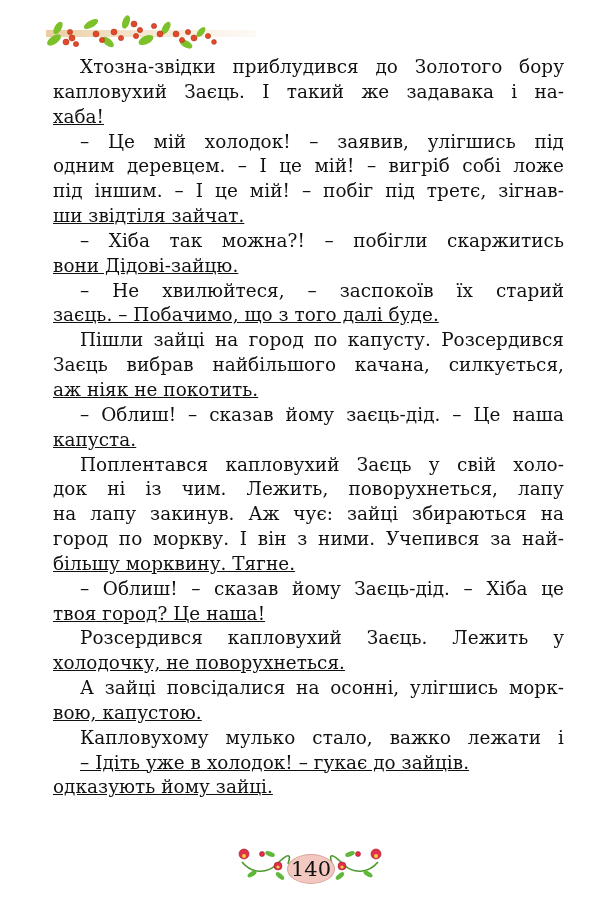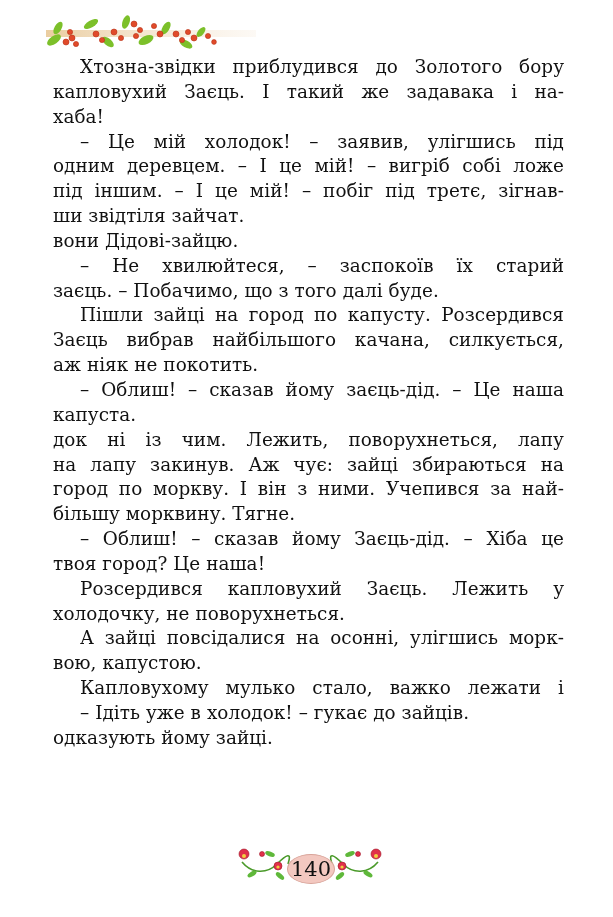--- a/index.html
+++ b/index.html
@@ -4,21 +4,21 @@
 <style>
   html, body { margin: 0; padding: 0; background: #ffffff; }
   body { width: 613px; height: 917px; position: relative; overflow: hidden; }
   .top-ornament { position: absolute; left: 36px; top: 14px; width: 220px; height: 36px; }
   .text-column {
     position: absolute; left: 53px; top: 55px; width: 511px;
     font-family: "DejaVu Serif", serif; font-size: 18.4px; line-height: 24.85px;
     color: #111; text-align: justify; letter-spacing: 0.05px;
   }
   .line { display: block; text-align: justify; text-align-last: justify; white-space: nowrap; }
-  .line.last { text-align-last: left; }
+  .line.last { text-align-last: left; text-decoration: underline; }
   .line.indent { padding-left: 27px; }
   .bottom-ornament { position: absolute; left: 232px; top: 840px; width: 156px; height: 48px; }
   .page-number {
     position: absolute; left: 287px; top: 848px; width: 46px; height: 28px;
     border-radius: 50%; background: #f3c8c0; border: 1px solid #d8a49a;
     font-family: "DejaVu Serif", serif; font-size: 21px; line-height: 28px;
     text-align: center; color: #111; margin-top: 6px;
   }
 </style>
 </head>
@@ -67,28 +67,30 @@
 </svg>
 
 <div class="text-column" id="text-column">
     <span class="line indent">Хтозна-звідки приблудився до Золотого бору</span>
     <span class="line">капловухий Заєць. І такий же задавака і на-</span>
     <span class="line last">хаба!</span>
     <span class="line indent">– Це мій холодок! – заявив, улігшись під</span>
     <span class="line">одним деревцем. – І це мій! – вигріб собі ложе</span>
     <span class="line">під іншим. – І це мій! – побіг під третє, зігнав-</span>
     <span class="line last">ши звідтіля зайчат.</span>
+    <span class="line indent">– Хіба так можна?! – побігли скаржитись</span>
     <span class="line last">вони Дідові-зайцю.</span>
     <span class="line indent">– Не хвилюйтеся, – заспокоїв їх старий</span>
     <span class="line last">заєць. – Побачимо, що з того далі буде.</span>
     <span class="line indent">Пішли зайці на город по капусту. Розсердився</span>
     <span class="line">Заєць вибрав найбільшого качана, силкується,</span>
     <span class="line last">аж ніяк не покотить.</span>
     <span class="line indent">– Облиш! – сказав йому заєць-дід. – Це наша</span>
     <span class="line last">капуста.</span>
+    <span class="line indent">Поплентався капловухий Заєць у свій холо-</span>
     <span class="line">док ні із чим. Лежить, поворухнеться, лапу</span>
     <span class="line">на лапу закинув. Аж чує: зайці збираються на</span>
     <span class="line">город по моркву. І він з ними. Учепився за най-</span>
     <span class="line last">більшу морквину. Тягне.</span>
     <span class="line indent">– Облиш! – сказав йому Заєць-дід. – Хіба це</span>
     <span class="line last">твоя город? Це наша!</span>
     <span class="line indent">Розсердився капловухий Заєць. Лежить у</span>
     <span class="line last">холодочку, не поворухнеться.</span>
     <span class="line indent">А зайці повсідалися на осонні, улігшись морк-</span>
     <span class="line last">вою, капустою.</span>

